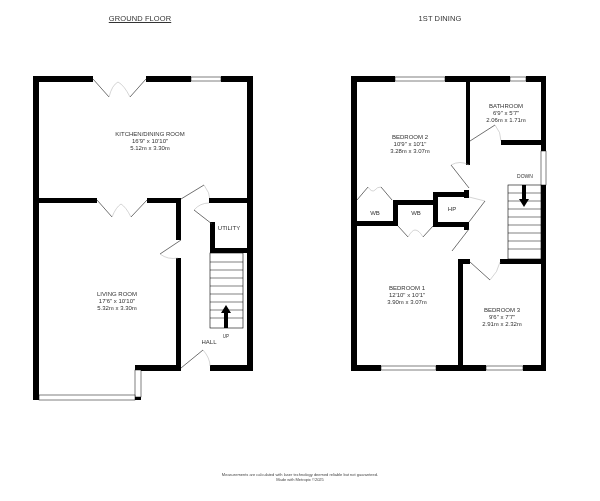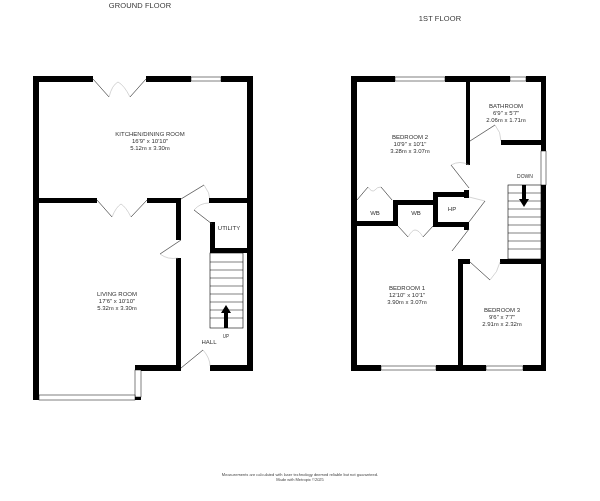--- a/index.html
+++ b/index.html
@@ -6,22 +6,22 @@
   body { width: 600px; height: 501px; position: relative; overflow: hidden;
          font-family: "Liberation Sans", sans-serif; color: #222; }
   .title { position: absolute; font-size: 7.5px; letter-spacing: 0.1px; color: #333; text-align: center; }
   svg { position: absolute; left: 0; top: 0; }
   .lbl { position: absolute; text-align: center; font-size: 6px; line-height: 7px; color: #333; white-space: nowrap; transform: translateX(-50%); }
   .footer { position: absolute; left: 0; width: 600px; top: 472px; text-align: center; font-size: 4px; line-height: 5px; color: #444; }
 </style>
 </head>
 <body>
 
-<div class="title" style="left:100px; top:1px; width:80px;">GROUND FLOOR</div>
-<div class="title" style="left:400px; top:14px; width:80px;">1ST FLOOR</div>
+<div class="title" style="left:100px; top:14px; width:80px;text-decoration:underline;">GROUND FLOOR</div>
+<div class="title" style="left:400px; top:14px; width:80px;">1ST DINING</div>
 
 <svg width="600" height="501" viewBox="0 0 600 501">
 
   <g>
 
     <rect x="33" y="76" width="6" height="324" fill="#000"></rect>
     <rect x="33" y="76" width="60" height="6" fill="#000"></rect>
     <rect x="146" y="76" width="45" height="6" fill="#000"></rect>
     <rect x="221" y="76" width="32" height="6" fill="#000"></rect>
     <rect x="247" y="76" width="6" height="295" fill="#000"></rect>

